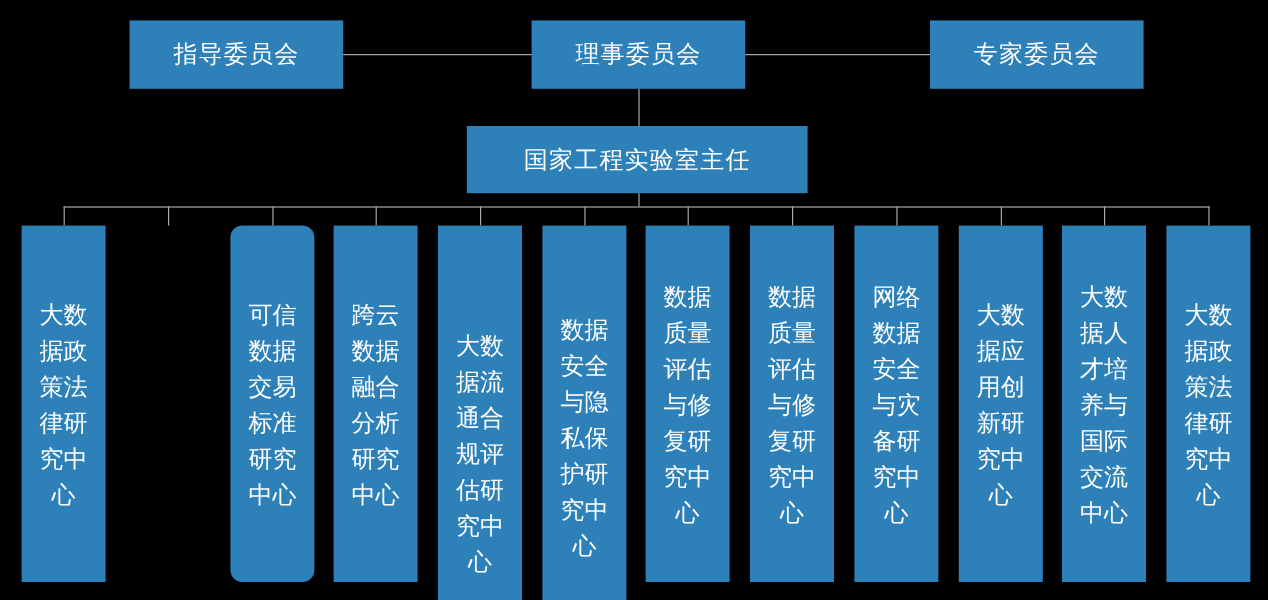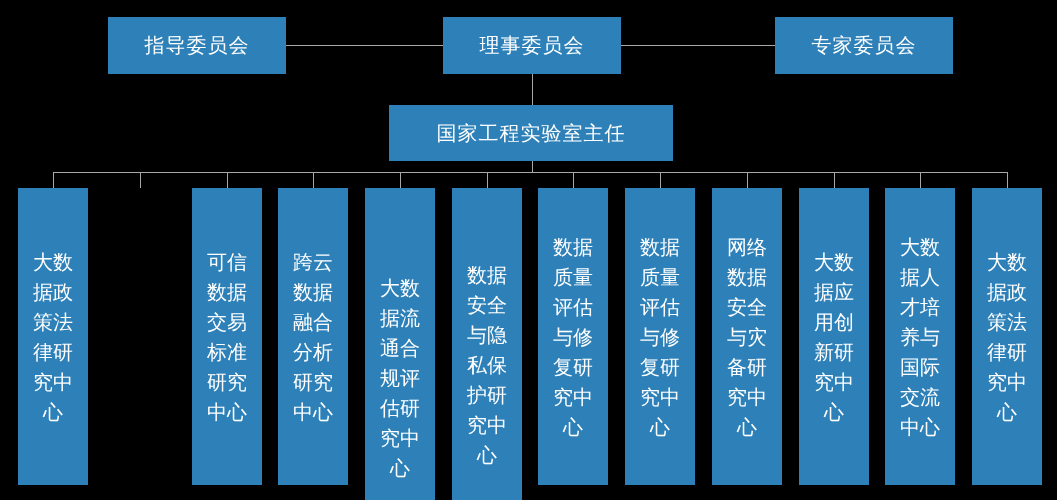--- a/index.html
+++ b/index.html
@@ -96,21 +96,21 @@
   <div class="connector v" style="left:573px; top:172px; height:16px;"></div>
   <div class="connector v" style="left:660px; top:172px; height:16px;"></div>
   <div class="connector v" style="left:747px; top:172px; height:16px;"></div>
   <div class="connector v" style="left:834px; top:172px; height:16px;"></div>
   <div class="connector v" style="left:920px; top:172px; height:16px;"></div>
   <div class="connector v" style="left:1007px;top:172px; height:16px;"></div>
 
   <div class="node leaf" style="left:18px;  top:188px; width:70px; height:297px;">
     <span class="leaf-text">大数据政策法律研究中心</span>
   </div>
-  <div class="node leaf" style="left:192px; top:188px; width:70px; height:297px;">
+  <div class="node leaf" style="left:192px; top:188px; width:70px; height:297px;border-radius:10px;">
     <span class="leaf-text">可信数据交易标准研究中心</span>
   </div>
   <div class="node leaf" style="left:278px; top:188px; width:70px; height:297px;">
     <span class="leaf-text">跨云数据融合分析研究中心</span>
   </div>
   <div class="node leaf" style="left:365px; top:188px; width:70px; height:379px;">
     <span class="leaf-text">大数据流通合规评估研究中心</span>
   </div>
   <div class="node leaf" style="left:452px; top:188px; width:70px; height:353px;">
     <span class="leaf-text">数据安全与隐私保护研究中心</span>

